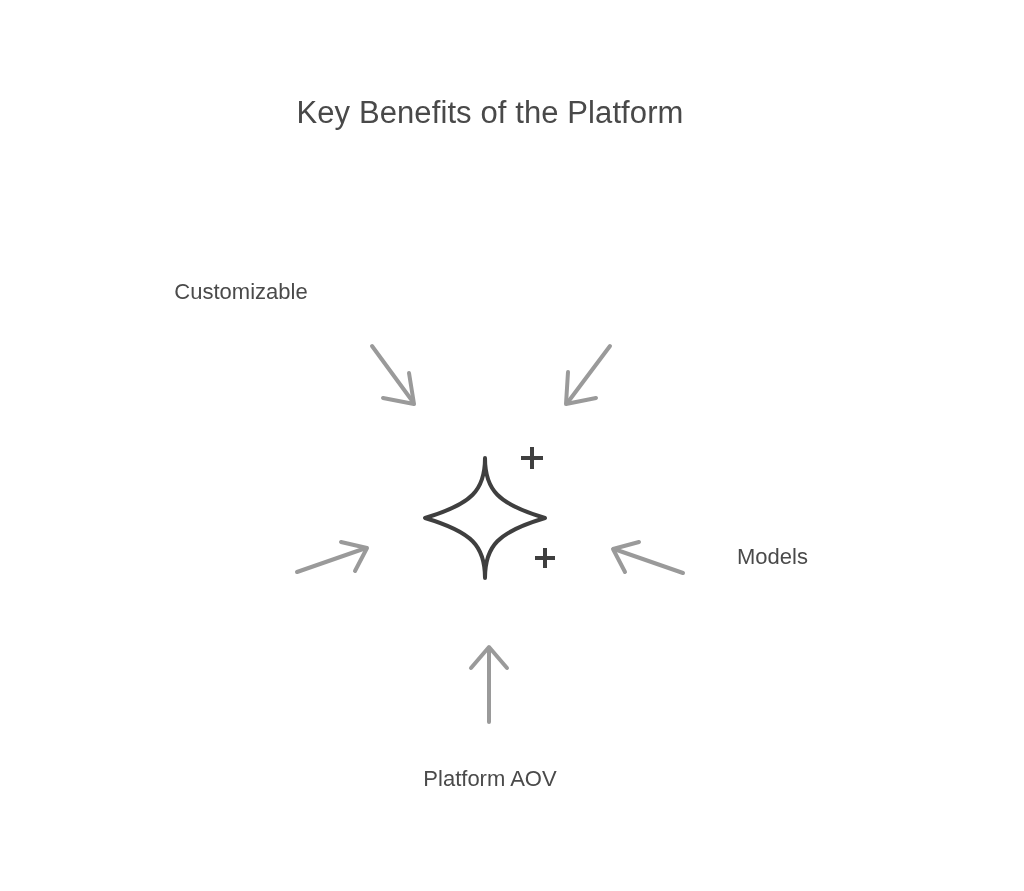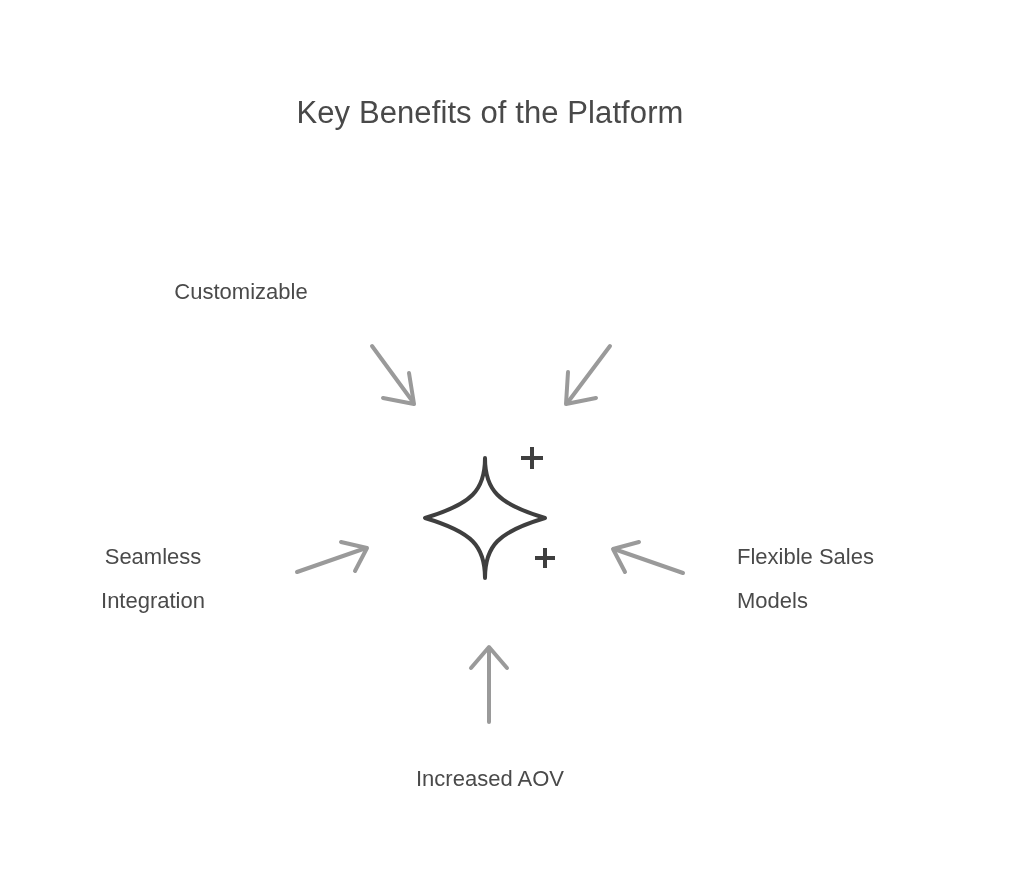--- a/index.html
+++ b/index.html
@@ -153,27 +153,22 @@
         <line x1="133" y1="114" x2="133" y2="134"></line>
       </g>
     </svg>
   </div>
 
   <div class="node-label node-tl">
     <span class="line">Customizable</span>
   </div>
 
 
-  <div class="node-label node-left">
-    <span class="line">Seamless</span>
-    <span class="line">Integration</span>
-  </div>
 
   <div class="node-label node-right">
-    <span class="line">Flexible Sales</span>
     <span class="line">Models</span>
   </div>
 
   <div class="node-label node-bottom">
-    <span class="line">Increased AOV</span>
+    <span class="line">Platform AOV</span>
   </div>
 
 </div>
 
 </body></html>

